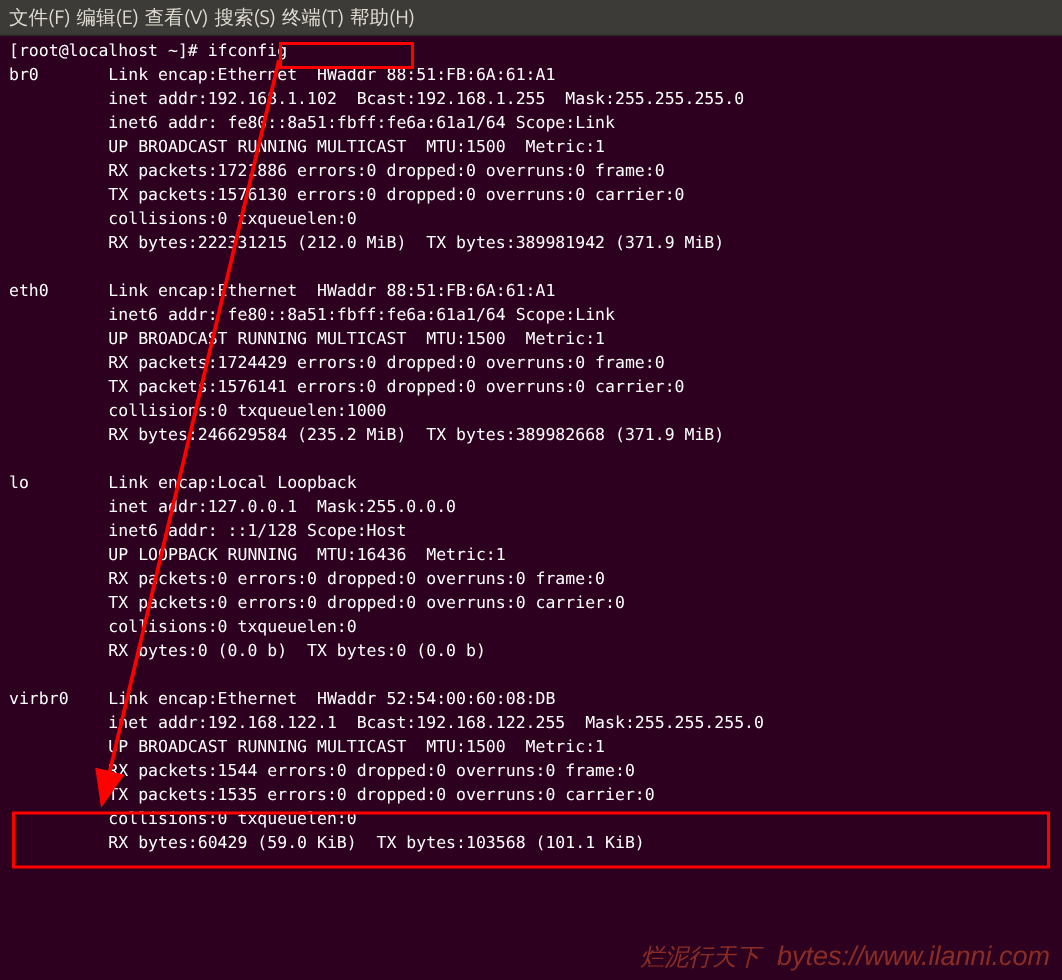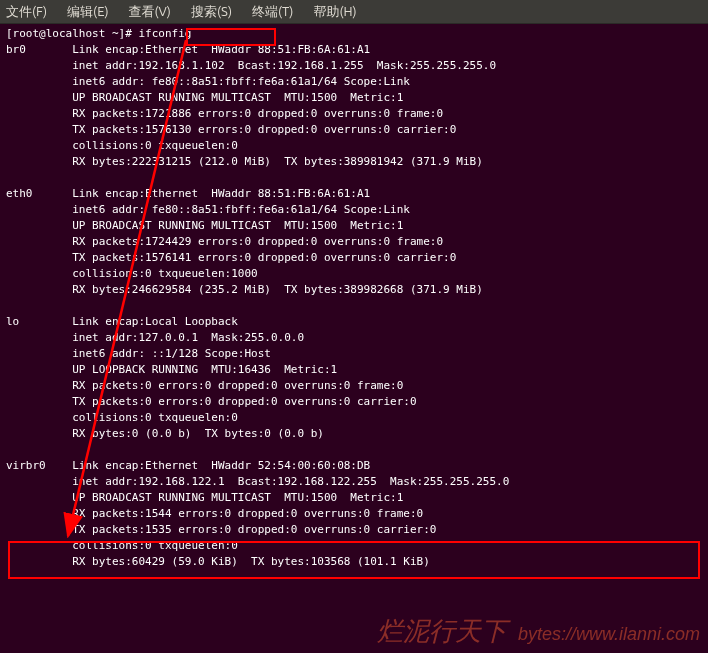--- a/index.html
+++ b/index.html
@@ -15,21 +15,21 @@
     }
     .menubar {
       background: #3c3b37;
       height: 24px;
       display: flex;
       align-items: center;
       padding: 0 6px;
       font-family: "Ubuntu", sans-serif;
       font-size: 13px;
       color: #dfdbd2;
-      gap: 20px;
+      gap: 4px;
       border-bottom: 1px solid #2b2a27;
     }
     .menuitem { cursor: pointer; }
     .terminal {
       padding: 2px 6px;
       line-height: 16px;
       white-space: pre;
       font-size: 11px;
       letter-spacing: 0;
     }
@@ -61,21 +61,21 @@
       position: absolute;
       right: 8px;
       bottom: 4px;
       color: rgba(255,100,50,0.45);
       font-family: sans-serif;
       font-size: 18px;
       font-style: italic;
       pointer-events: none;
     }
     .watermark .cn {
-      font-size: 26px;
+      font-size: 16px;
       margin-right: 6px;
     }
   </style>
 </head>
 <body>
 
 <div class="menubar">
   <span class="menuitem">文件(F)</span>
   <span class="menuitem">编辑(E)</span>
   <span class="menuitem">查看(V)</span>

